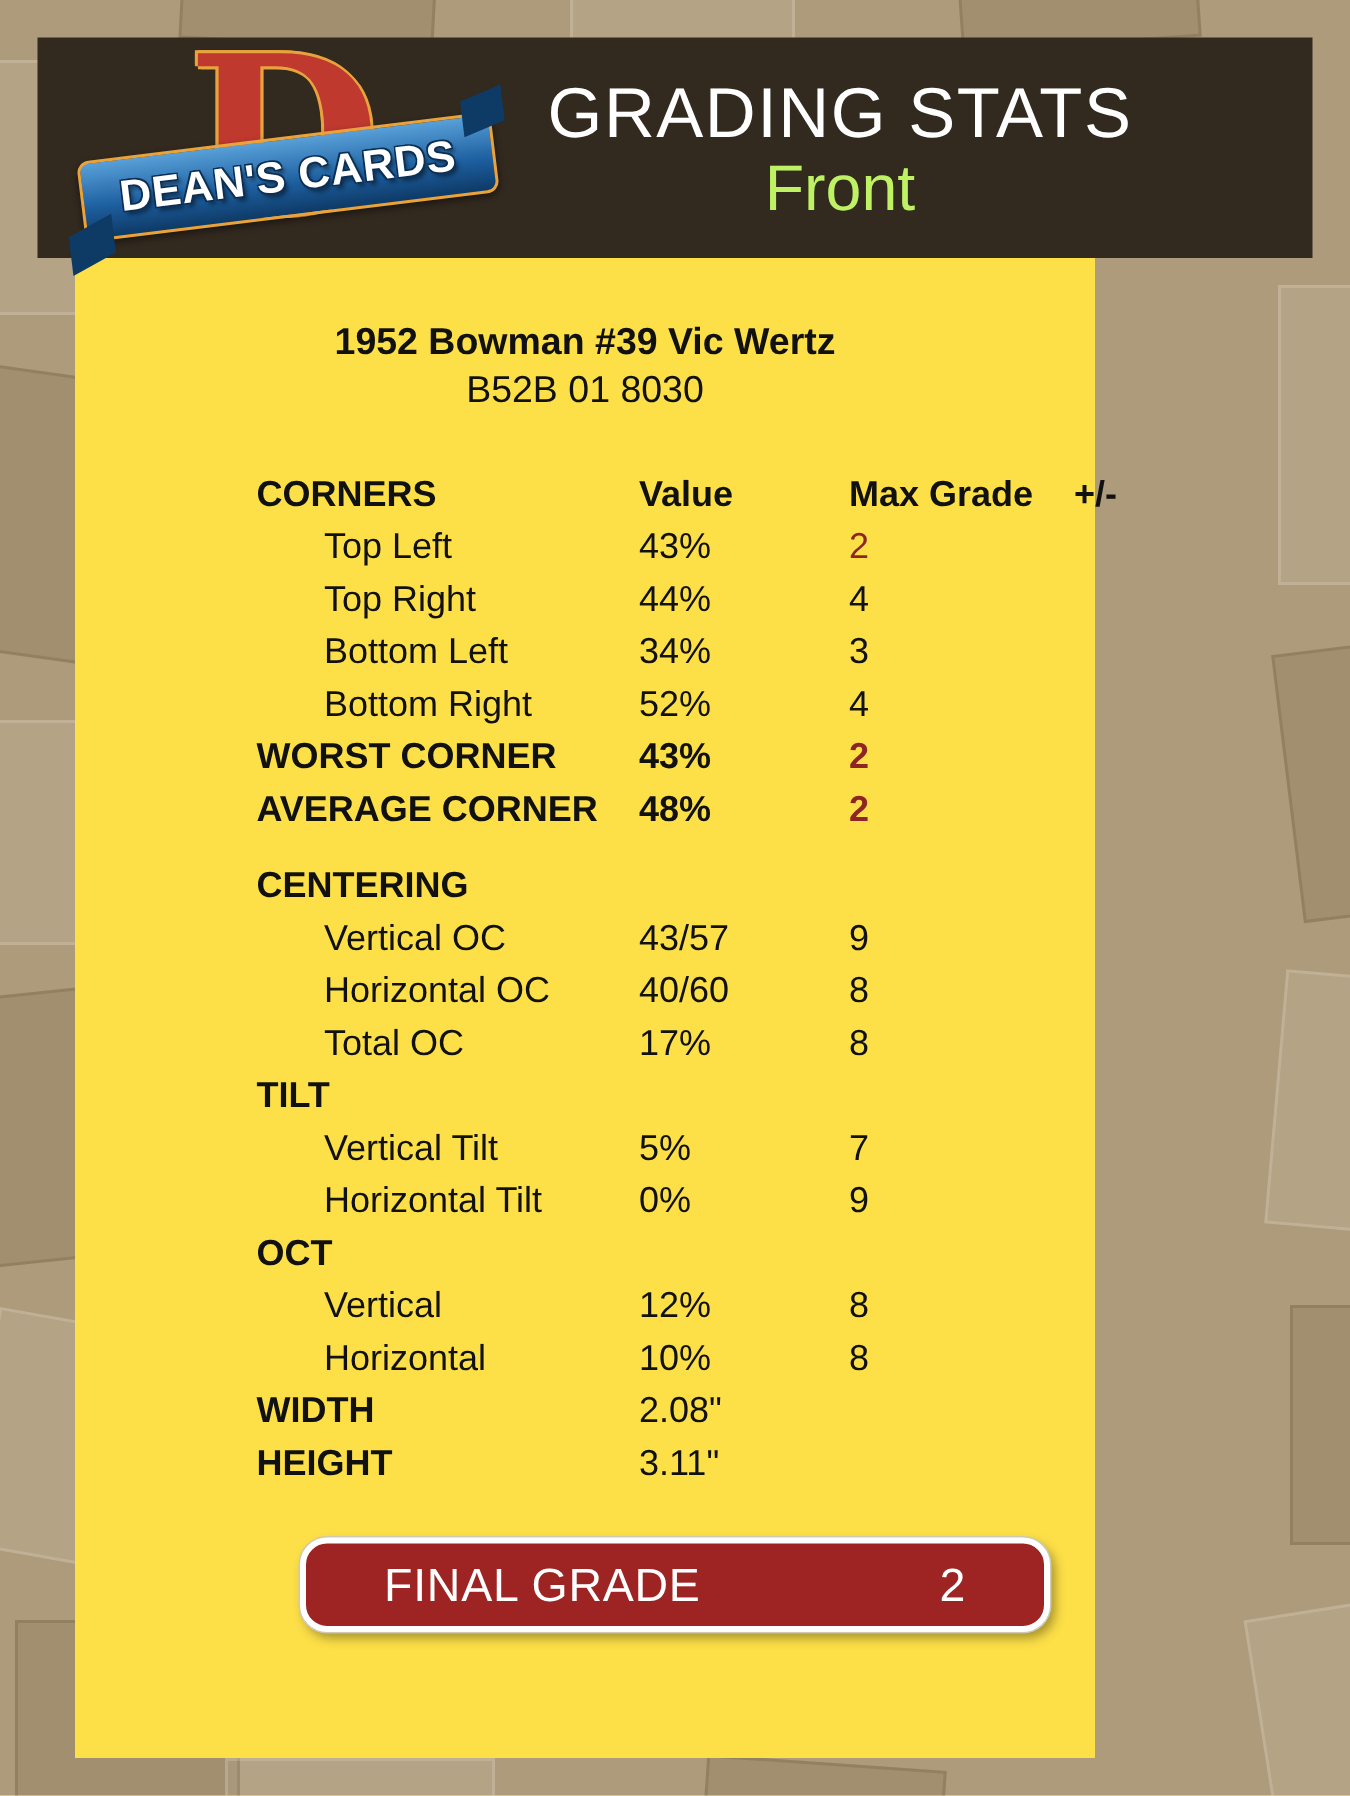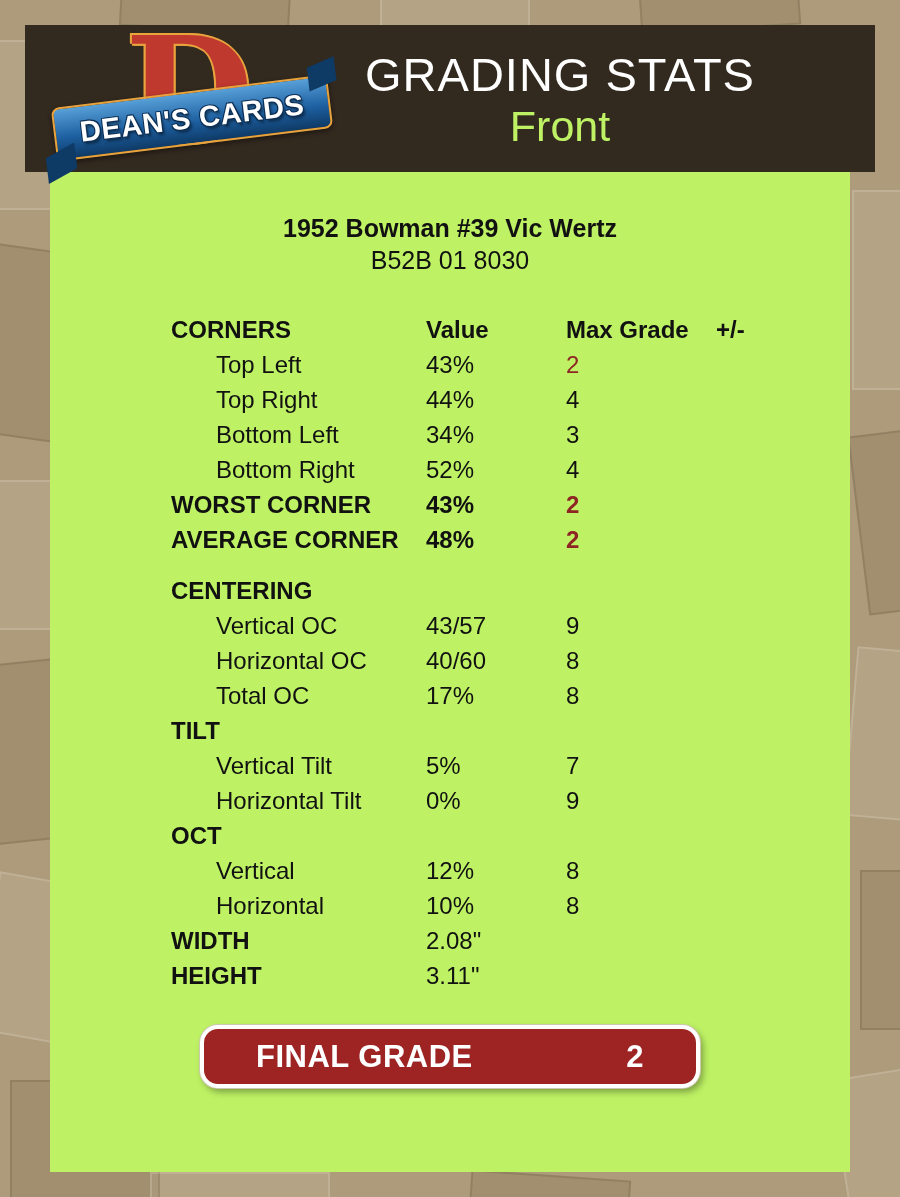--- a/index.html
+++ b/index.html
@@ -27,21 +27,21 @@
             border:2px solid #e8a33d; border-radius:8px; box-shadow:0 2px 5px rgba(0,0,0,0.45);
             display:flex; align-items:center; justify-content:center; }
   .ribbon::before { content:""; position:absolute; left:-13px; bottom:-17px; width:30px; height:26px;
                     background:#0e3a66; transform:skewY(-22deg); z-index:-1; }
   .ribbon::after { content:""; position:absolute; right:-11px; top:-15px; width:28px; height:24px;
                    background:#0e3a66; transform:skewY(-16deg); z-index:-1; }
   .ribbon-text { color:#ffffff; font-weight:bold; font-size:29px; letter-spacing:0.5px; white-space:nowrap;
                  text-shadow:1px 1px 0 #0c2f55, -1px 1px 0 #0c2f55, 1px -1px 0 #0c2f55, -1px -1px 0 #0c2f55, 2px 3px 3px rgba(0,0,0,0.5); }
 
   
-  .panel { position:absolute; left:50px; top:172px; width:800px; height:1000px; background:#bef264; z-index:1;
+  .panel { position:absolute; left:50px; top:172px; width:680px; height:1000px; background:#fde047; z-index:1;
            padding-top:40px; color:#111; }
   .card-title { text-align:center; font-size:25px; font-weight:bold; line-height:32px; }
   .card-code  { text-align:center; font-size:25px; font-weight:normal; line-height:32px; }
 
   
   .stats-table { margin-left:105px; margin-top:36px; }
   .row { display:grid; grid-template-columns:255px 140px 150px 80px; height:35px; align-items:center; font-size:24px;margin-left:16px; }
   .row span { white-space:nowrap; }
   .c-value, .c-max, .c-pm { }
   .spacer { height:16px; }
@@ -50,21 +50,21 @@
   .lb .c-label { font-weight:bold; }
   .vb .c-value { font-weight:bold; }
   .mb .c-max { font-weight:bold; }
   .ma .c-max { color:#8e2424; }
 
   
   .final-grade-bar { margin:32px 0 0 150px; width:500px; height:63px; background:#9d2422;
                      border:4px solid #ffffff; border-radius:18px;
                      box-shadow:0 0 0 1px #cfc8b4, 3px 4px 7px rgba(0,0,0,0.35);
                      display:flex; align-items:center; justify-content:space-between; padding:0 52px; }
-  .final-grade-bar span { color:#ffffff; font-size:31px; font-weight:bold; letter-spacing:0.5px; }
+  .final-grade-bar span { color:#ffffff; font-size:31px; font-weight:normal; letter-spacing:0.5px; }
 </style>
 </head>
 <body>
 
 <div class="page">
 
   <div>
     <div class="bg-card" style="left:-20px; top:40px;  width:120px; height:170px;"></div>
     <div class="bg-card dark" style="left:-30px; top:250px; width:140px; height:190px; transform:rotate(8deg);"></div>
     <div class="bg-card" style="left:-10px; top:480px; width:110px; height:150px;"></div>

